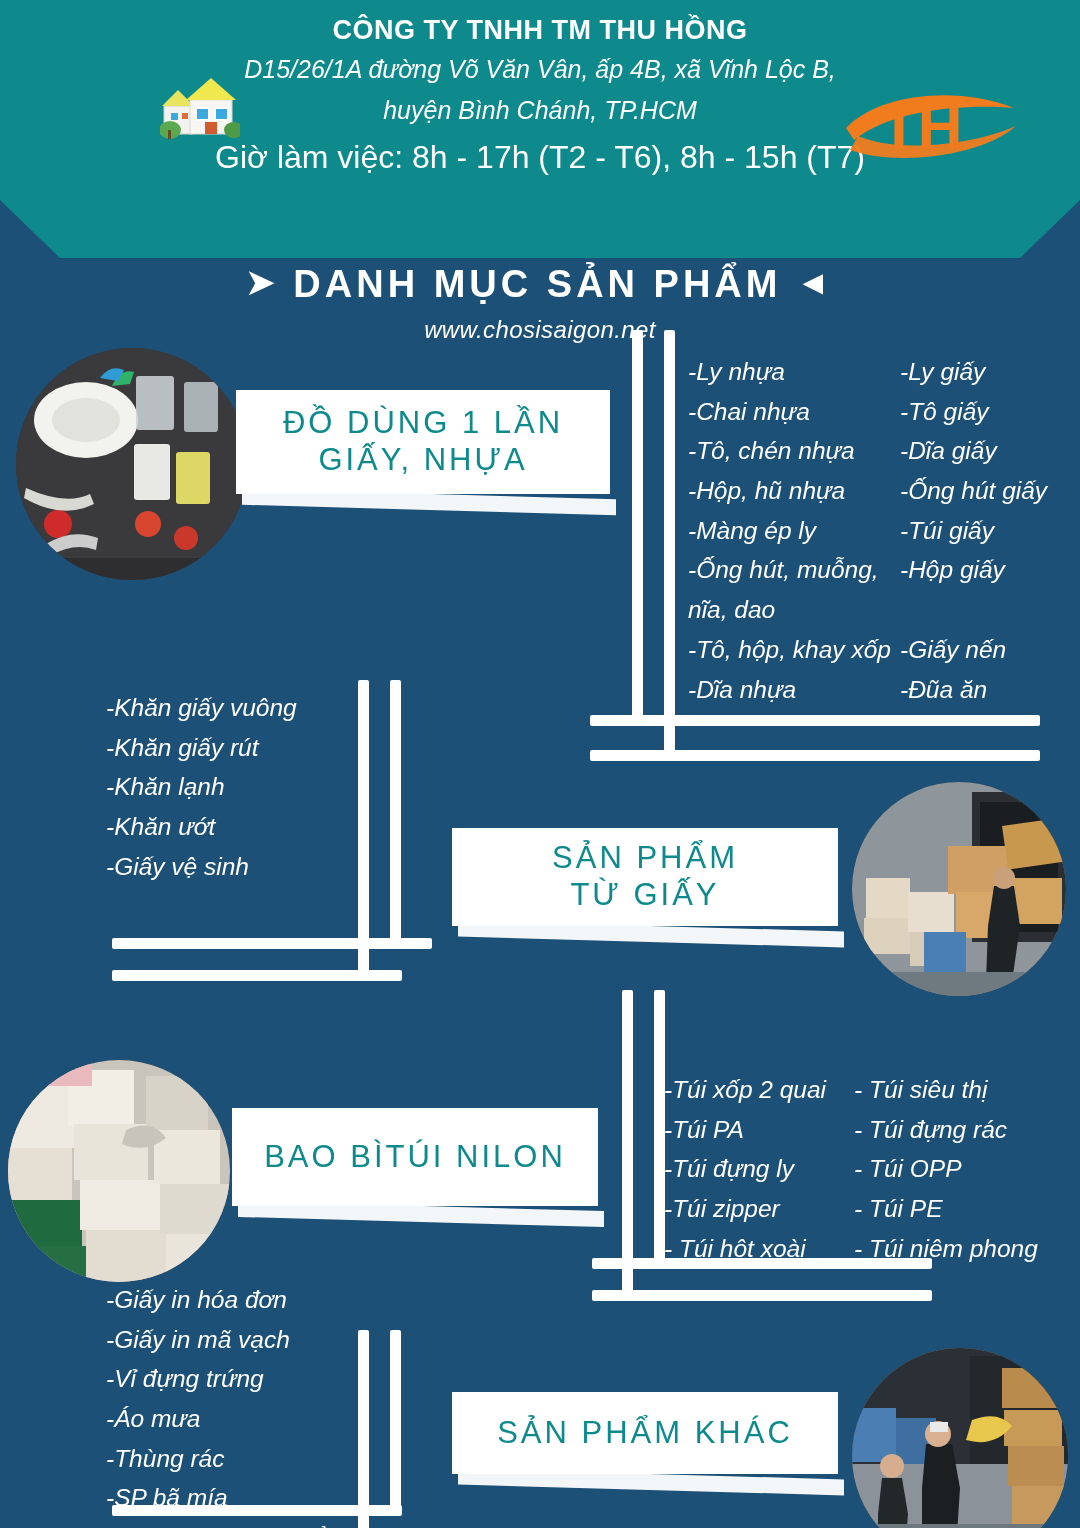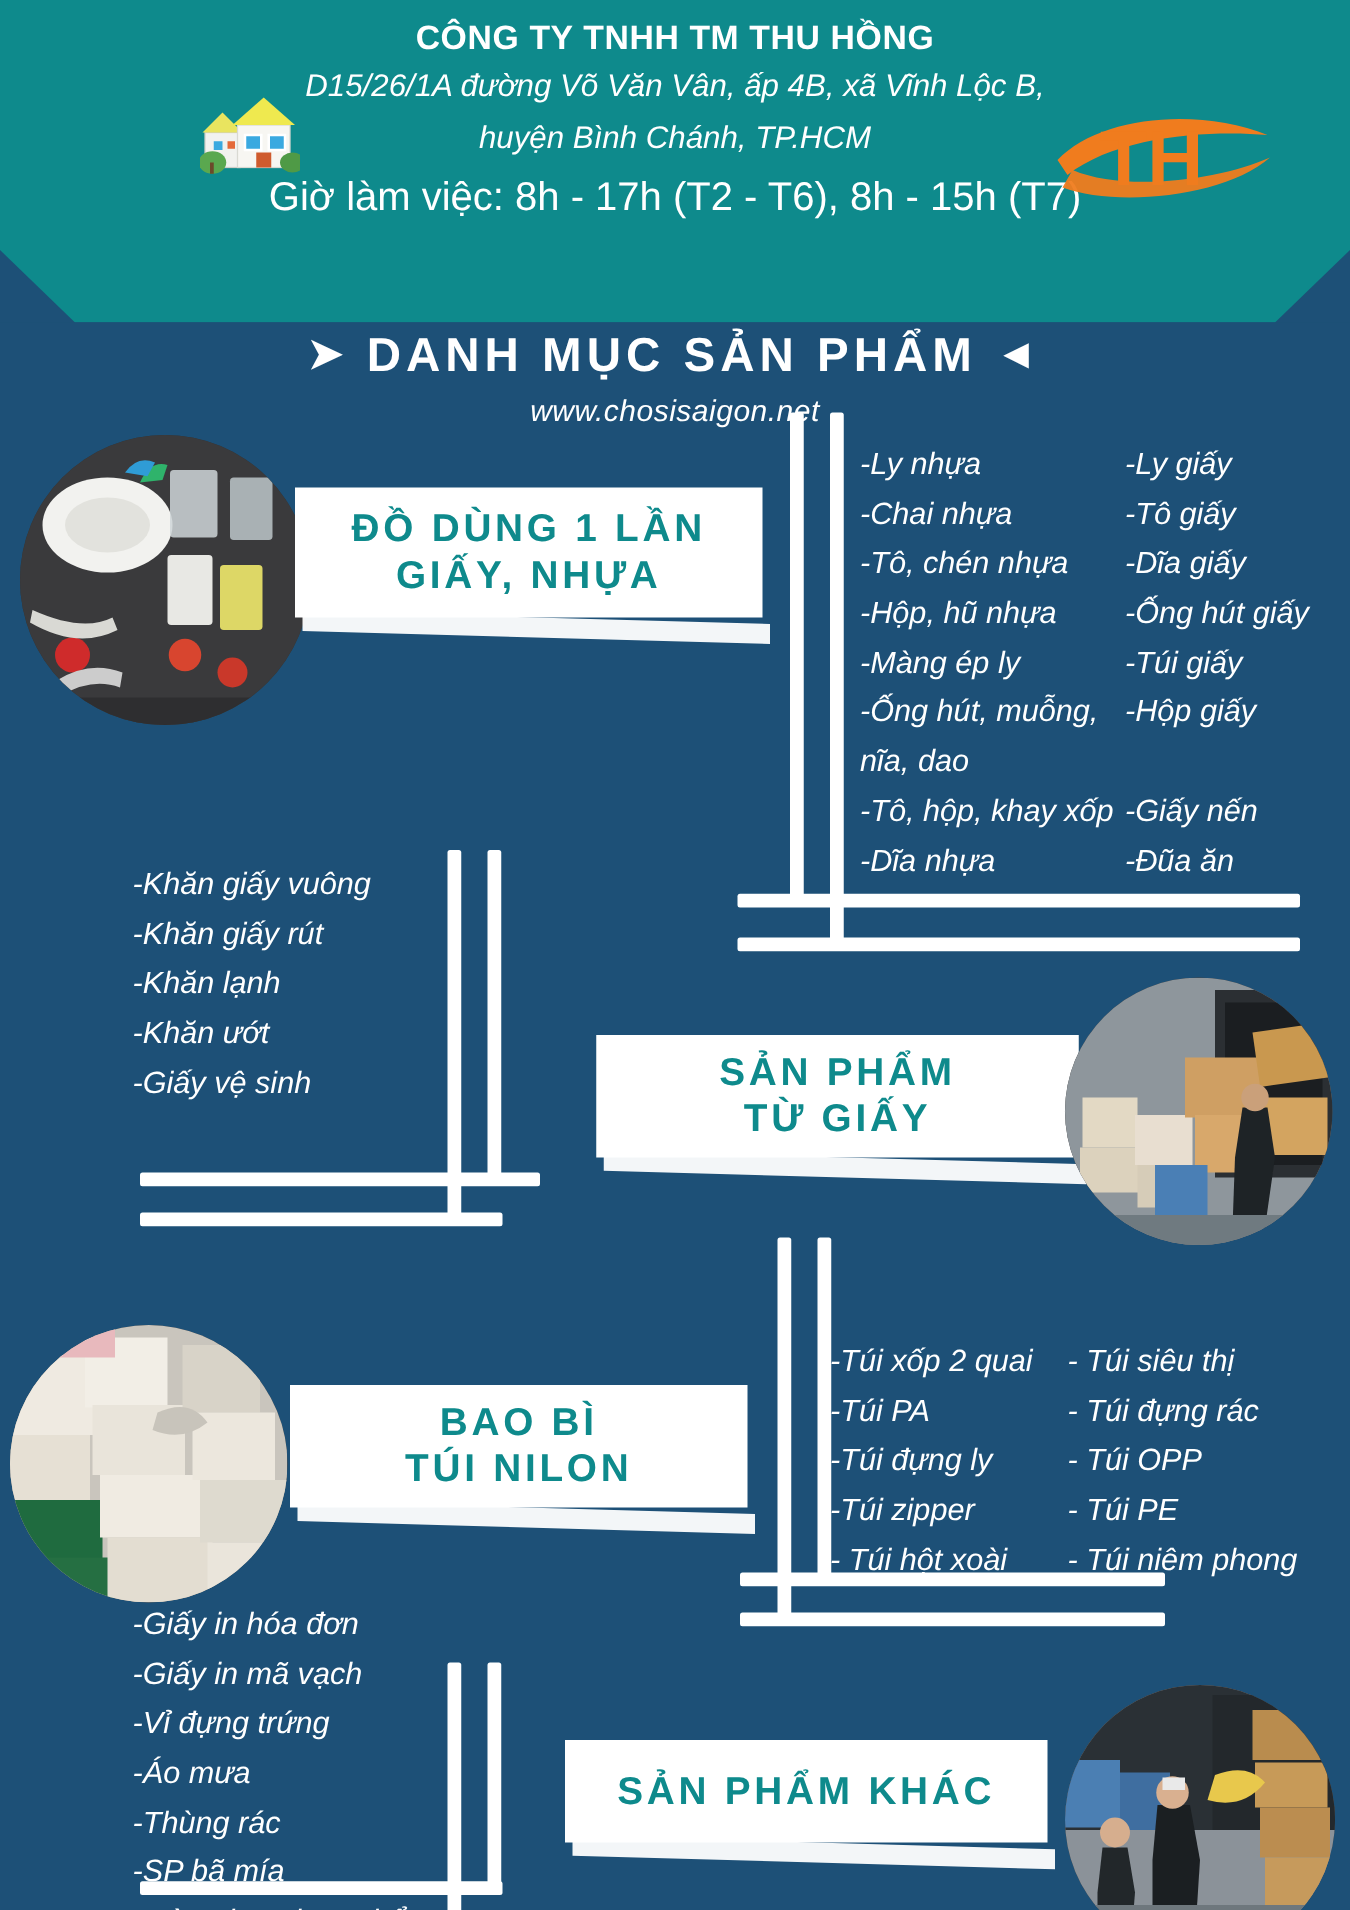--- a/index.html
+++ b/index.html
@@ -117,21 +117,21 @@
     position: absolute;
     background: #ffffff;
     border-radius: 2px;
   }
 
   
   .banner {
     position: absolute;
     background: #ffffff;
     color: #0e8a8c;
-    font-weight: bold;
+    font-weight: normal;
     display: flex;
     align-items: center;
     justify-content: center;
     letter-spacing: 3px;
     line-height: 1.18;
     box-shadow: 0 0 0 0 rgba(0,0,0,0);
     z-index: 6;
   }
   .banner .ribbon-bottom {
     position: absolute;
@@ -299,21 +299,21 @@
   </div>
 
   <ul class="list" style="left:106px; top:358px; width:300px;">
     <li>-Khăn giấy vuông</li>
     <li>-Khăn giấy rút</li>
     <li>-Khăn lạnh</li>
     <li>-Khăn ướt</li>
     <li>-Giấy vệ sinh</li>
   </ul>
 
-  <div class="banner" style="left:477px; top:498px; width:386px; height:98px; font-size:31px; flex-direction:column;">
+  <div class="banner" style="left:452px; top:498px; width:386px; height:98px; font-size:31px; flex-direction:column;">
     <div>SẢN PHẨM</div>
     <div>TỪ GIẤY</div>
     <div class="ribbon-bottom"></div>
   </div>
 
   <div class="photo" style="left:852px; top:452px; width:214px; height:214px;">
     <svg viewBox="0 0 214 214" width="214" height="214">
       <rect width="214" height="214" fill="#8e969c"></rect>
       <rect x="120" y="10" width="94" height="150" fill="#2b2f33"></rect>
       <rect x="128" y="20" width="78" height="130" fill="#1b1e21"></rect>
@@ -345,21 +345,21 @@
       <rect x="78" y="170" width="84" height="52" fill="#e3ddd1"></rect>
       <rect x="138" y="16" width="62" height="54" fill="#d8d3c8"></rect>
       <rect x="146" y="70" width="66" height="54" fill="#ece7dd"></rect>
       <rect x="152" y="124" width="70" height="50" fill="#dedacf"></rect>
       <rect x="158" y="174" width="64" height="48" fill="#eae5db"></rect>
       <rect x="30" y="0" width="54" height="26" fill="#e8b9bd"></rect>
       <path d="M118 70 q26 -12 40 8 q-20 16 -44 6 z" fill="#c8c4bb"></path>
     </svg>
   </div>
 
-  <div class="banner" style="left:232px; top:778px; width:366px; height:98px; font-size:31px; flex-direction:column;">
+  <div class="banner" style="left:232px; top:778px; width:366px; height:98px; font-size:31px; flex-direction:row;">
     <div>BAO BÌ</div>
     <div>TÚI NILON</div>
     <div class="ribbon-bottom"></div>
   </div>
 
   <div class="two-col" style="left:664px; top:740px; width:400px;">
     <ul class="col" style="left:0; top:0;">
       <li>-Túi xốp 2 quai</li>
       <li>-Túi PA</li>
       <li>-Túi đựng ly</li>

